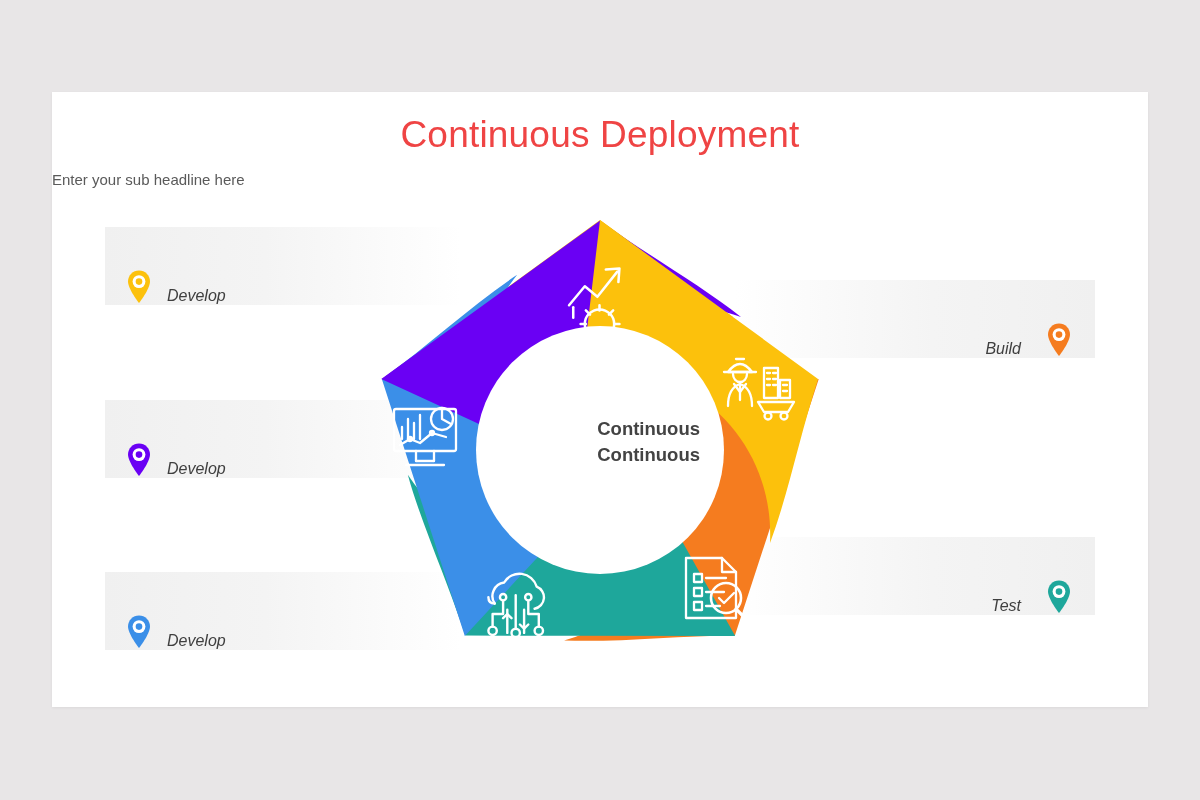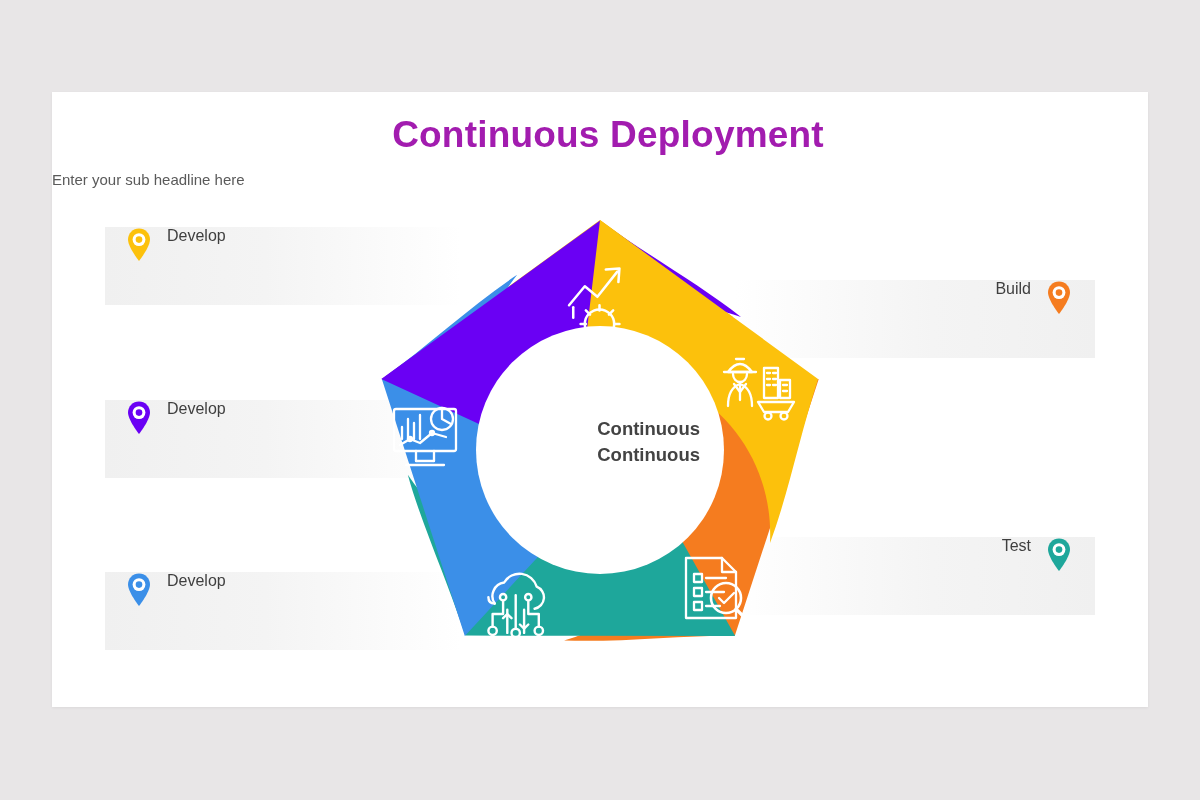--- a/index.html
+++ b/index.html
@@ -11,41 +11,42 @@
   }
   #slide {
     position:absolute;
     left:52px; top:92px;
     width:1096px; height:615px;
     background:#ffffff;
     box-shadow:0 1px 3px rgba(0,0,0,0.06);
   }
   
   #title {
-    position:absolute; left:8px; top:22px; width:100%;
+    position:absolute; left:0; top:22px; width:100%;
     text-align:center;
     font-size:37px;
-    font-weight:700;
-    color:#a21caf;
+    font-weight:400;
+    color:#ef4444;
     letter-spacing:0.2px;
   }
   #subtitle {
     position:absolute; left:0; top:79px; width:100%;
     text-align:left;
     font-size:15px;
     font-weight:400;
     color:#5a5a5a;
   }
   
   .bar {
     position:absolute;
     height:78px;
     display:flex;
-    align-items:flex-start;
+    align-items:flex-end;
     z-index:1;
+    font-style:italic;
   }
   .bar.left {
     left:53px;
     width:356px;
     padding-left:20px;
     justify-content:flex-start;
     background:linear-gradient(to right,#f0f0f0 0%,#f4f4f4 45%,#fbfbfb 80%,#ffffff 100%);
   }
   .bar.right {
     right:53px;
@@ -53,21 +54,21 @@
     padding-right:22px;
     justify-content:flex-end;
     background:linear-gradient(to left,#f0f0f0 0%,#f4f4f4 45%,#fbfbfb 80%,#ffffff 100%);
   }
   .bar-label {
     font-size:16px;
     color:#3f3f3f;
     white-space:nowrap;
   }
   .bar.left .bar-label  { margin-left:14px; }
-  .bar.right .bar-label { margin-right:14px; }
+  .bar.right .bar-label { margin-right:24px; }
   .pin { width:28px; height:36px; flex:0 0 28px; display:block; }
   
   #wheel {
     position:absolute;
     left:50%;
     top:112px;
     transform:translateX(-50%);
     width:484px; height:475px;
     z-index:2;
   }

